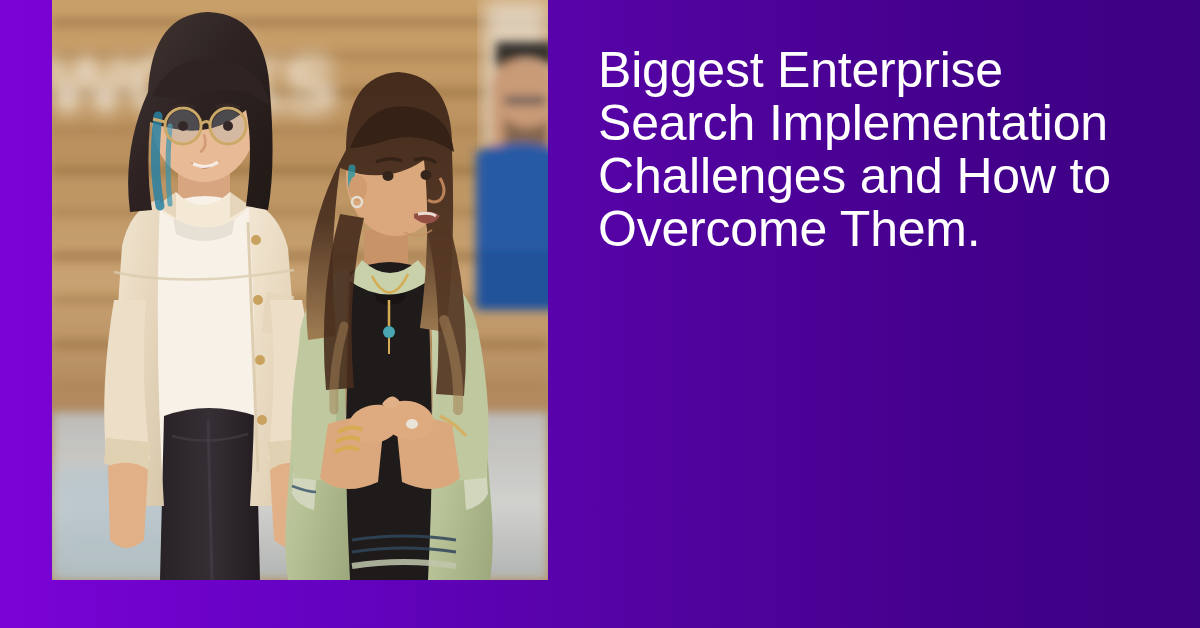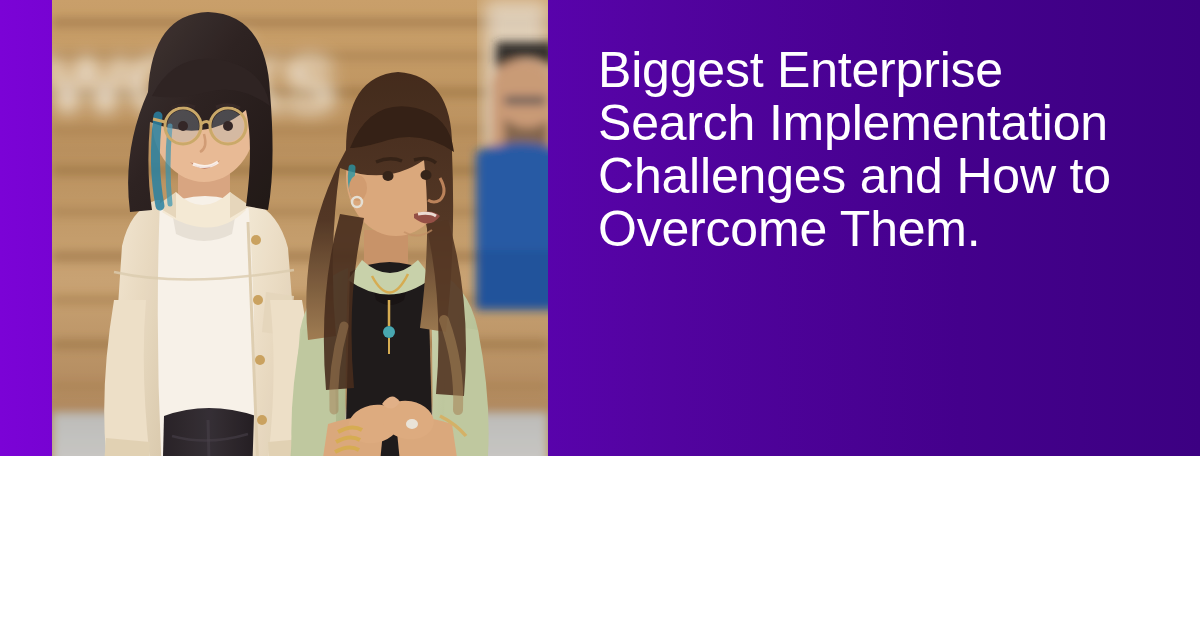--- a/index.html
+++ b/index.html
@@ -9,21 +9,21 @@
     background: #ffffff;
   }
   body {
     font-family: "Liberation Sans", sans-serif;
   }
 
   
   .banner {
     position: relative;
     width: 1200px;
-    height: 456px;
+    height: 628px;
     overflow: hidden;
     background: linear-gradient(90deg, #7b03d6 0%, #6302c0 28%, #52039f 56%, #44008c 80%, #3c0082 100%);
   }
 
   
   .photo {
     position: absolute;
     left: 52px;
     top: 0;
     width: 496px;

